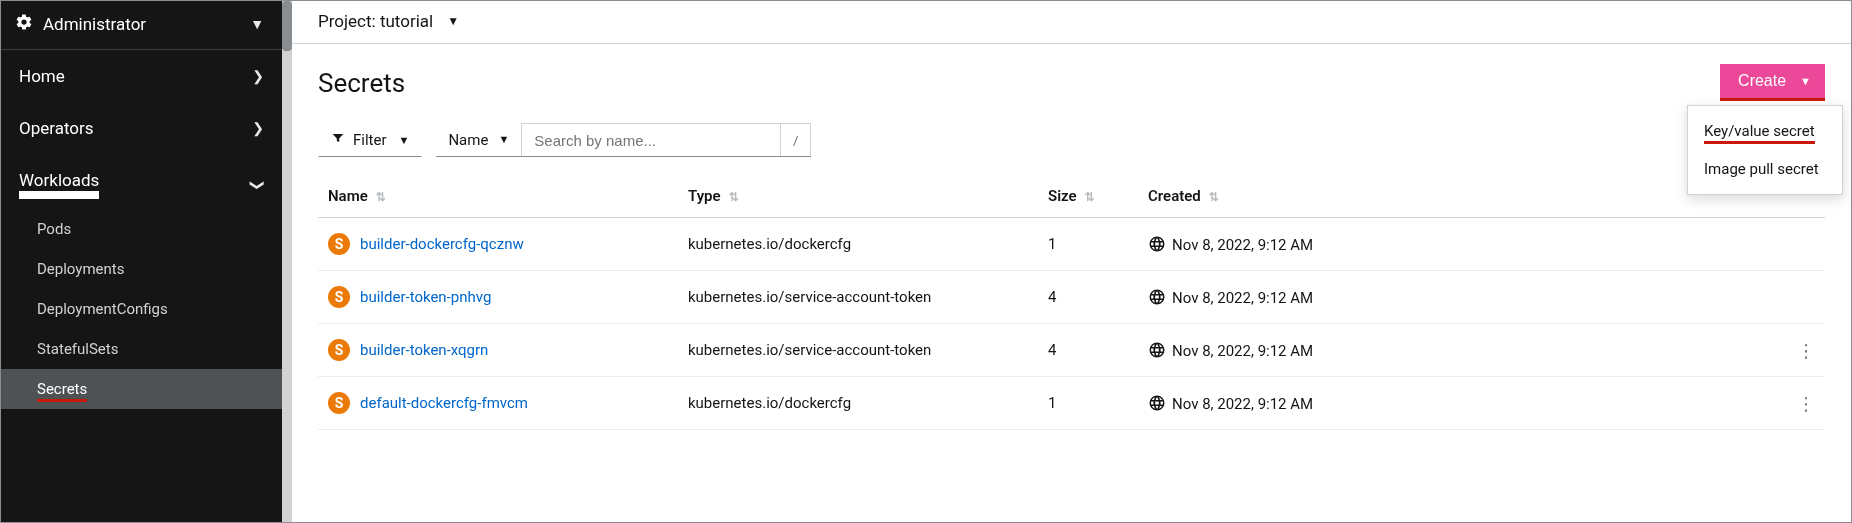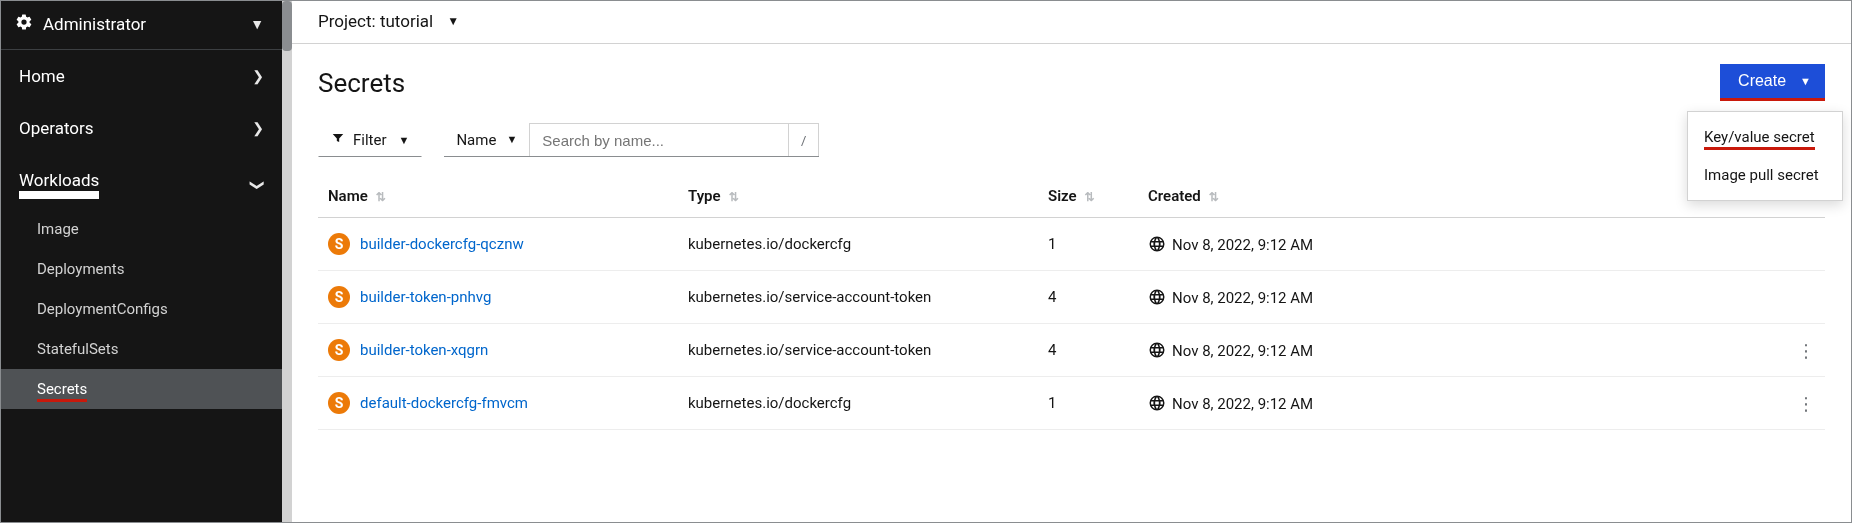--- a/index.html
+++ b/index.html
@@ -19,42 +19,42 @@
   .sub-item.active { background:#4f5255; color:#fff; }
   .sub-item .underline-red { border-bottom: 3px solid #c9190b; padding-bottom:1px; }
 
   .main { flex:1; display:flex; flex-direction:column; background:#fff; position:relative; }
   .project-bar { padding: 10px 26px 12px 26px; border-bottom:1px solid #d2d2d2; }
   .project-btn { display:inline-flex; align-items:center; gap:14px; font-size:17px; font-weight:400; cursor:pointer; }
 
   .content { padding: 20px 26px; flex:1; overflow:auto; }
   .header-row { display:flex; justify-content:space-between; align-items:center; margin-bottom: 22px; }
   .page-title { font-size: 26px; font-weight: 400; }
-  .create-btn { background:#1d4ed8; color:#fff; border:none; padding:8px 14px 8px 18px; font-size:16px; display:inline-flex; align-items:center; gap:14px; cursor:pointer; border-bottom: 3px solid #c9190b;}
+  .create-btn { background:#ec4899; color:#fff; border:none; padding:8px 14px 8px 18px; font-size:16px; display:inline-flex; align-items:center; gap:14px; cursor:pointer; border-bottom: 3px solid #c9190b;}
   .create-btn .caret-down { font-size:11px; }
 
-  .toolbar { display:flex; gap:22px; align-items:stretch; margin-bottom: 18px;}
+  .toolbar { display:flex; gap:14px; align-items:stretch; margin-bottom: 18px;}
   .pill { display:inline-flex; align-items:center; gap:8px; border:1px solid transparent; border-bottom:1px solid #8a8d90; padding: 7px 12px; font-size:15px; cursor:pointer;}
   .pill .caret-down { font-size:11px; margin-left:4px;}
   .search-group { display:flex; align-items:stretch; border-bottom:1px solid #8a8d90;}
   .search-type { display:inline-flex; align-items:center; gap:10px; padding:7px 12px; cursor:pointer;}
   .search-input { border:1px solid #d2d2d2; border-bottom:none; padding:7px 12px; font-size:15px; width:260px; outline:none; color:#6a6e73;}
   .slash-badge { border:1px solid #d2d2d2; border-bottom:none; border-left:none; color:#6a6e73; display:flex; align-items:center; justify-content:center; width:30px; font-size:13px; }
 
   table { width:100%; border-collapse: collapse; }
   thead th { text-align:left; font-weight:600; font-size:15px; padding: 12px 10px; border-bottom:1px solid #d2d2d2;}
   thead th .sort { color:#b8bbbe; margin-left:8px; font-size:12px;}
   tbody td { padding: 15px 10px; border-bottom:1px solid #ededed; font-size:15px; vertical-align:middle;}
   .name-cell { display:flex; align-items:center; gap:10px;}
   .s-badge { width:22px; height:22px; border-radius:50%; background:#ec7a08; color:#fff; font-weight:700; font-size:14px; display:inline-flex; align-items:center; justify-content:center; flex-shrink:0;}
   .link { color:#0066cc; text-decoration:none; }
   .globe { display:inline-flex; width:18px; height:18px; margin-right:6px; vertical-align:-3px;}
   .kebab { color:#6a6e73; font-size:18px; cursor:pointer; text-align:right;}
 
-  .dropdown { position:absolute; top:110px; right:8px; width:156px; background:#fff; border:1px solid #d2d2d2; box-shadow:0 4px 12px rgba(0,0,0,.15); padding:6px 0; z-index:10;}
+  .dropdown { position:absolute; top:104px; right:8px; width:156px; background:#fff; border:1px solid #d2d2d2; box-shadow:0 4px 12px rgba(0,0,0,.15); padding:6px 0; z-index:10;}
   .dropdown-item { padding:10px 16px; font-size:15px; cursor:pointer; white-space:nowrap;}
   .dropdown-item.hl { }
   .dropdown-item.hl span { border-bottom:3px solid #c9190b; padding-bottom:1px;}
 
   .th-name { width: 360px; padding-left: 10px;}
   .th-type { width: 360px;}
   .th-size { width: 100px;}
   .th-created { }
   .th-actions { width: 50px;}
   .col-created { white-space:nowrap;}
@@ -87,21 +87,21 @@
       <span class="caret">❯</span>
     </div>
 
     <div class="side-item expanded">
       <span class="underline">Workloads</span>
       <span class="caret">❯</span>
     </div>
     <style>.side-item.expanded .caret{transform:rotate(90deg);}</style>
 
     <div class="sub-list">
-      <div class="sub-item"><span>Image</span></div>
+      <div class="sub-item"><span>Pods</span></div>
       <div class="sub-item"><span>Deployments</span></div>
       <div class="sub-item"><span>DeploymentConfigs</span></div>
       <div class="sub-item"><span>StatefulSets</span></div>
       <div class="sub-item active"><span class="underline-red">Secrets</span></div>
     </div>
   </nav>
 
   <div class="sidebar-scroll"></div>
 
   <main class="main">

